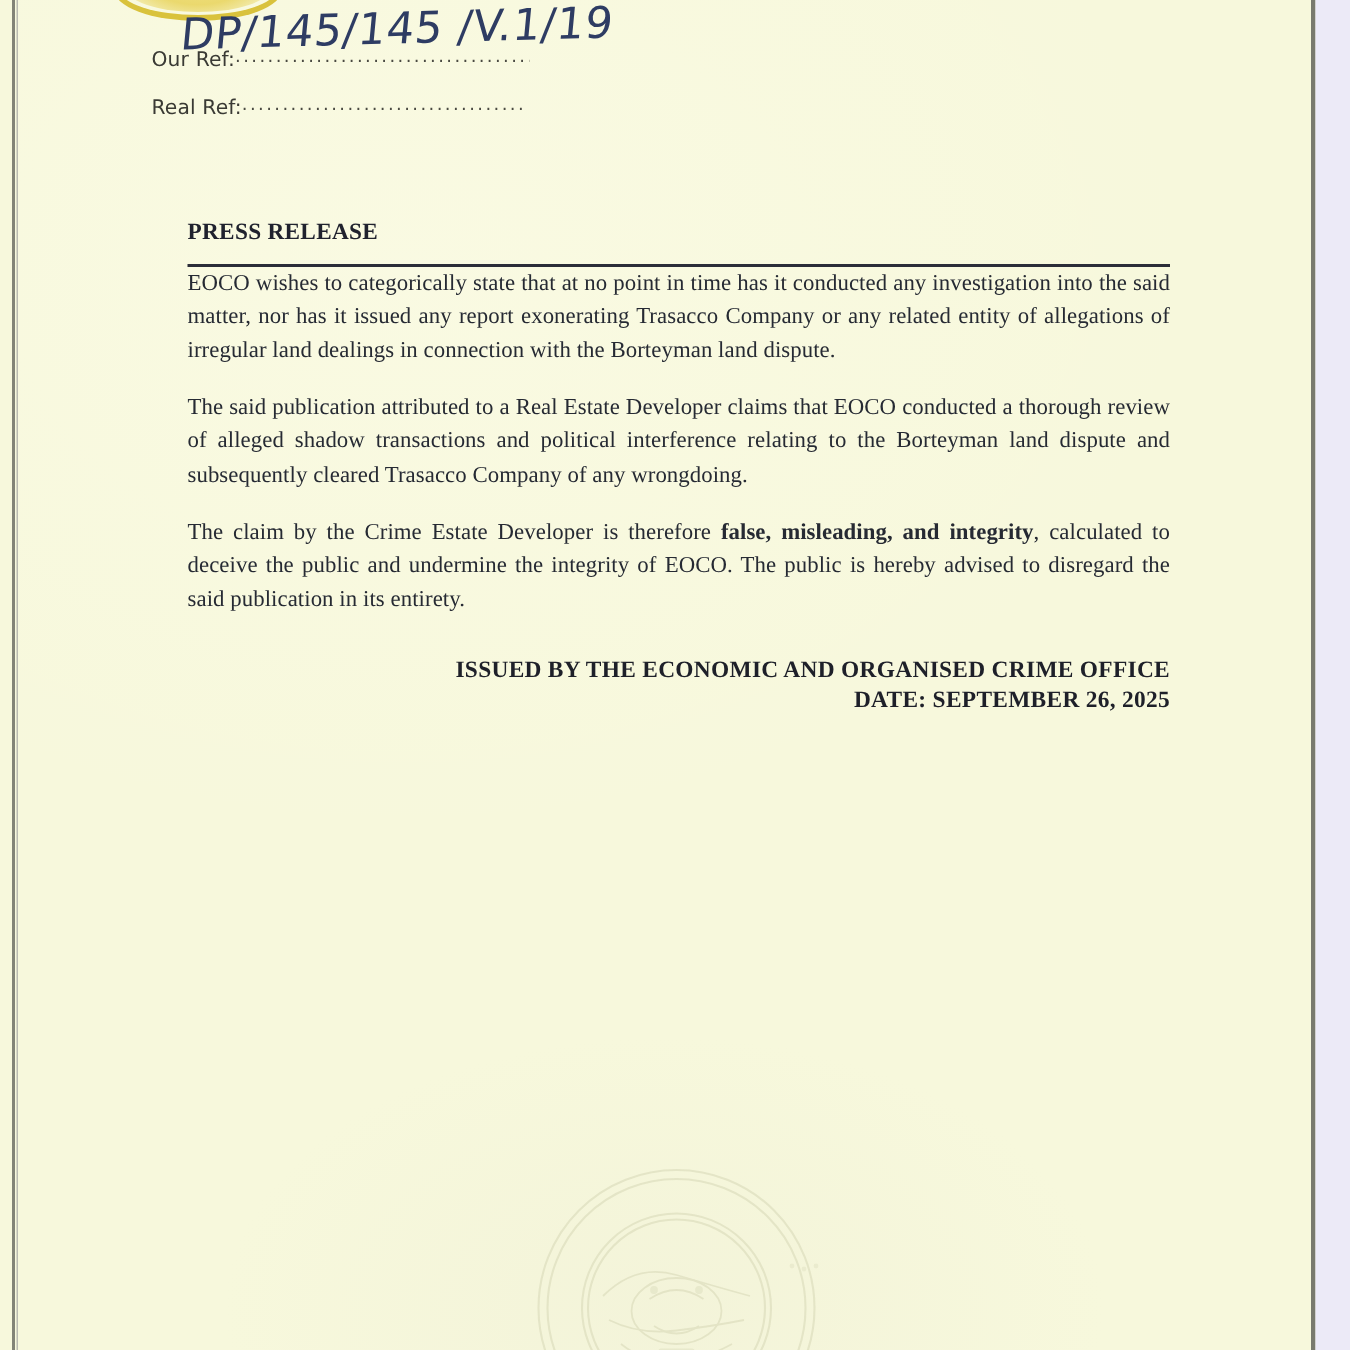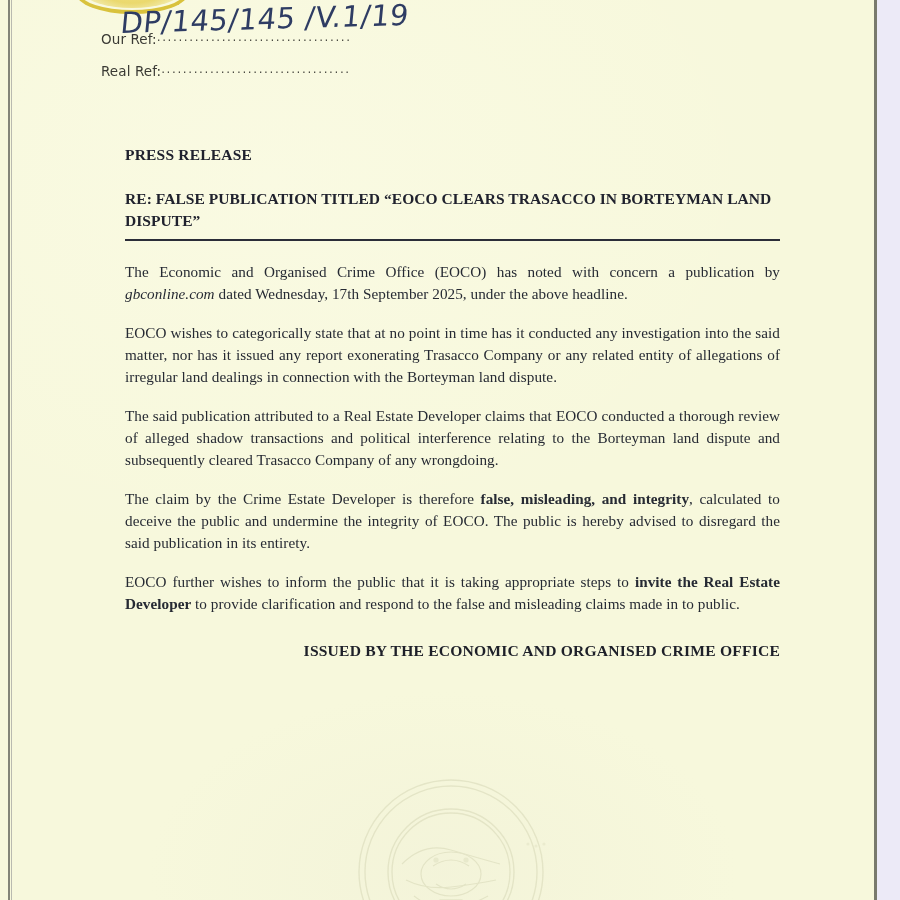--- a/index.html
+++ b/index.html
@@ -127,21 +127,21 @@
 
   
   #content {
     position: absolute;
     left: 125px;
     top: 146px;
     width: 655px;
   }
 
   h1#press-release {
-    margin: 0 0 24px 0;
+    margin: 0 0 12px 0;
     font-size: 15.5px;
     font-weight: bold;
     letter-spacing: .2px;
     color: #20222e;
   }
 
   h2#subject {
     margin: 0 0 0 0;
     font-size: 15.5px;
     font-weight: bold;
@@ -215,36 +215,34 @@
   <div id="ref-handwriting">DP/145/145 /V.1/19</div>
 
   <div class="ref-row" id="ref-your">
     <span class="ref-label">Real Ref:</span><span class="ref-dots">.........................................................</span>
   </div>
 
   <div id="content">
 
     <h1 id="press-release">PRESS RELEASE</h1>
 
-    <h2 id="subject">RE: FALSE PUBLICATION TITLED “EOCO CLEARS TRASACCO IN BORTEYMAN LAND DISPUTE”</h2>
     <div id="rule"></div>
 
-    <p class="body-par" id="par-1"><span>The Economic and Organised Crime Office (EOCO) has noted with concern a publication by </span><span class="it">gbconline.com</span><span> dated Wednesday, 17th September 2025, under the above headline.</span></p>
 
     <p class="body-par">EOCO wishes to categorically state that at no point in time has it conducted any investigation into the said matter, nor has it issued any report exonerating Trasacco Company or any related entity of allegations of irregular land dealings in connection with the Borteyman land dispute.</p>
 
     <p class="body-par">The said publication attributed to a Real Estate Developer claims that EOCO conducted a thorough review of alleged shadow transactions and political interference relating to the Borteyman land dispute and subsequently cleared Trasacco Company of any wrongdoing.</p>
 
     <p class="body-par"><span>The claim by the Crime Estate Developer is therefore </span><span class="bd">false, misleading, and integrity</span><span>, calculated to deceive the public and undermine the integrity of EOCO. The public is hereby advised to disregard the said publication in its entirety.</span></p>
 
-    <p class="body-par"><span>EOCO further wishes to inform the public that it is taking appropriate steps to </span><span class="bd">invite the Real Estate Developer</span><span> to provide clarification and respond to the false and misleading claims made in to public.</span></p>
 
 
     <div id="issued-block">
       <div>ISSUED BY THE ECONOMIC AND ORGANISED CRIME OFFICE</div>
+      <div>DATE: SEPTEMBER 26, 2025</div>
     </div>
 
   </div>
 
   <div id="seal">
     <svg width="222" height="222" viewBox="0 0 222 222" aria-hidden="true">
       <g fill="none" stroke="#c9caa6" stroke-width="1.4" opacity="0.75">
         <circle cx="111" cy="104" r="92"></circle>
         <circle cx="111" cy="104" r="86"></circle>
         <circle cx="111" cy="104" r="63"></circle>

